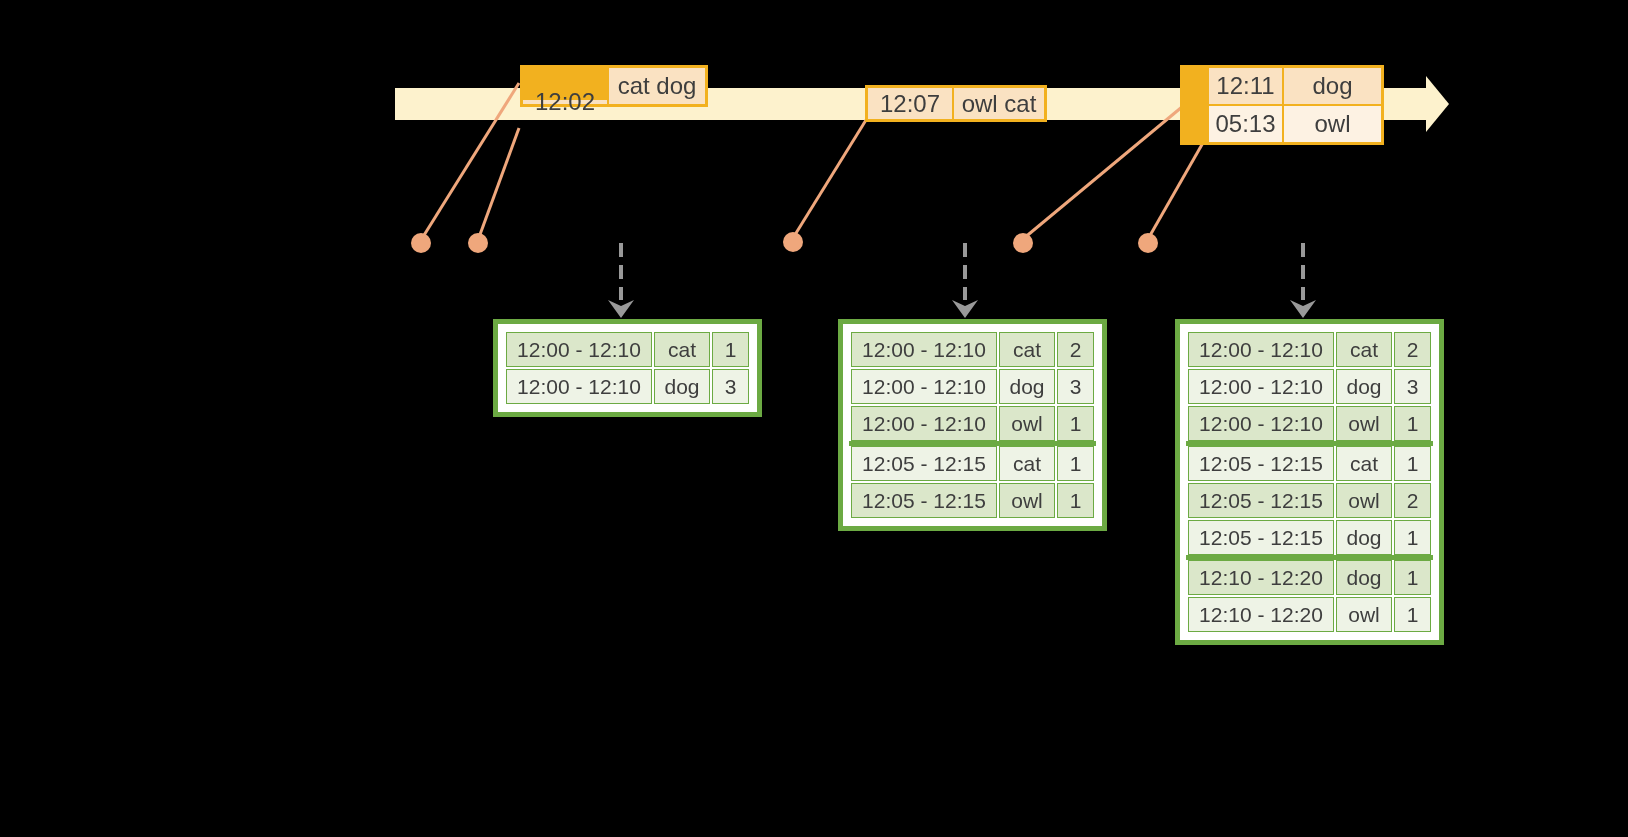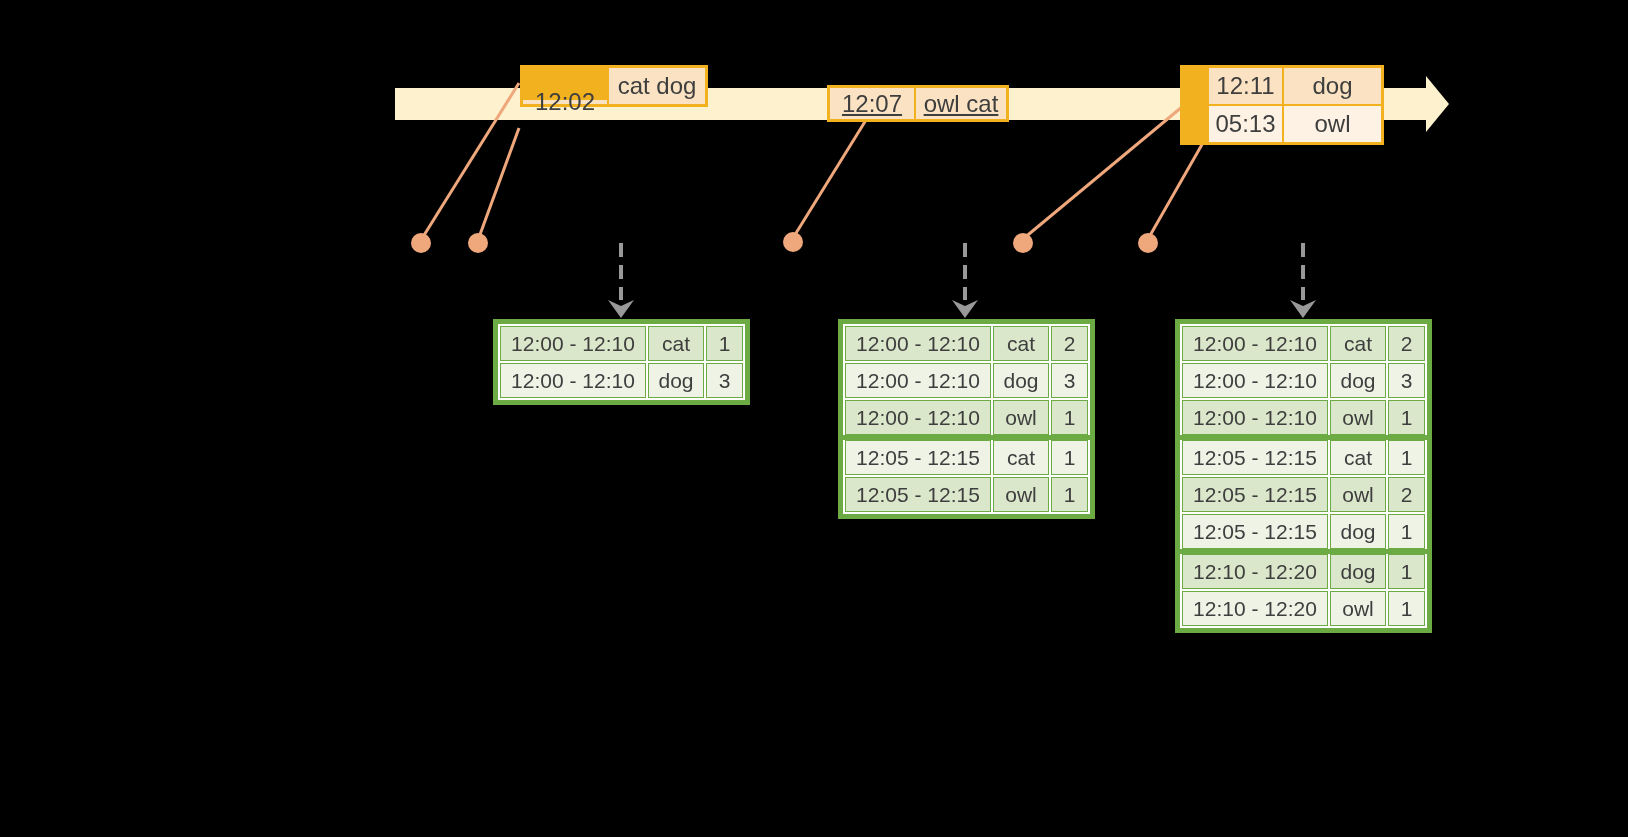--- a/index.html
+++ b/index.html
@@ -20,21 +20,21 @@
   .erow{display:flex;gap:2px;}
   .et-tall .erow{height:36px;}
   .et-short .erow{height:31px;}
   .ecell{display:flex;align-items:center;justify-content:center;white-space:nowrap;}
   .erow.dark .ecell{background:var(--event-dark);}
   .erow.lite .ecell{background:var(--event-light);}
   .et1 .etime{width:84px;margin-top:32px;}  .et1 .eword{width:96px;}
   .et2 .etime{width:84px;}  .et2 .eword{width:90px;}
   .et3 .etime{width:73px;}  .et3 .eword{width:97px;}
   
-  .gtable{position:absolute;border:5px solid var(--green);background:#fff;padding:2px;
+  .gtable{position:absolute;border:5px solid var(--green);background:#fff;padding:8px;
           display:flex;flex-direction:column;font-size:21px;}
   .grow{display:flex;gap:2px;}
   .gcell{height:33px;border:1px solid var(--green);display:flex;align-items:center;justify-content:center;white-space:nowrap;}
   .grow.sage .gcell{background:var(--sage);}
   .grow.lite .gcell{background:var(--light-green);}
   .gwin{width:144px;} .gword{width:54px;} .gcount{width:35px;}
   .ggap{height:2px;flex:none;}
   .gsep{height:5px;margin:0 -2px;background:var(--green);flex:none;}
 </style>
 </head>
@@ -68,21 +68,21 @@
     <polygon class="dhead" points="1290,300 1303,318 1316,300 1303,306"></polygon>
   </svg>
 
   <div class="etable et1 et-tall" style="left:520px;top:65px;">
     <div class="erow dark">
       <div class="ecell etime">12:02</div>
       <div class="ecell eword">cat dog</div>
     </div>
   </div>
 
-  <div class="etable et2 et-short" style="left:827px;top:85px;text-decoration:underline;">
+  <div class="etable et2 et-short" style="left:865px;top:85px;">
     <div class="erow dark">
       <div class="ecell etime">12:07</div>
       <div class="ecell eword">owl cat</div>
     </div>
   </div>
 
   <div class="etable et3 et-tall" style="left:1180px;top:65px;padding-left:26px;">
     <div class="erow dark">
       <div class="ecell etime">12:11</div>
       <div class="ecell eword">dog</div>

